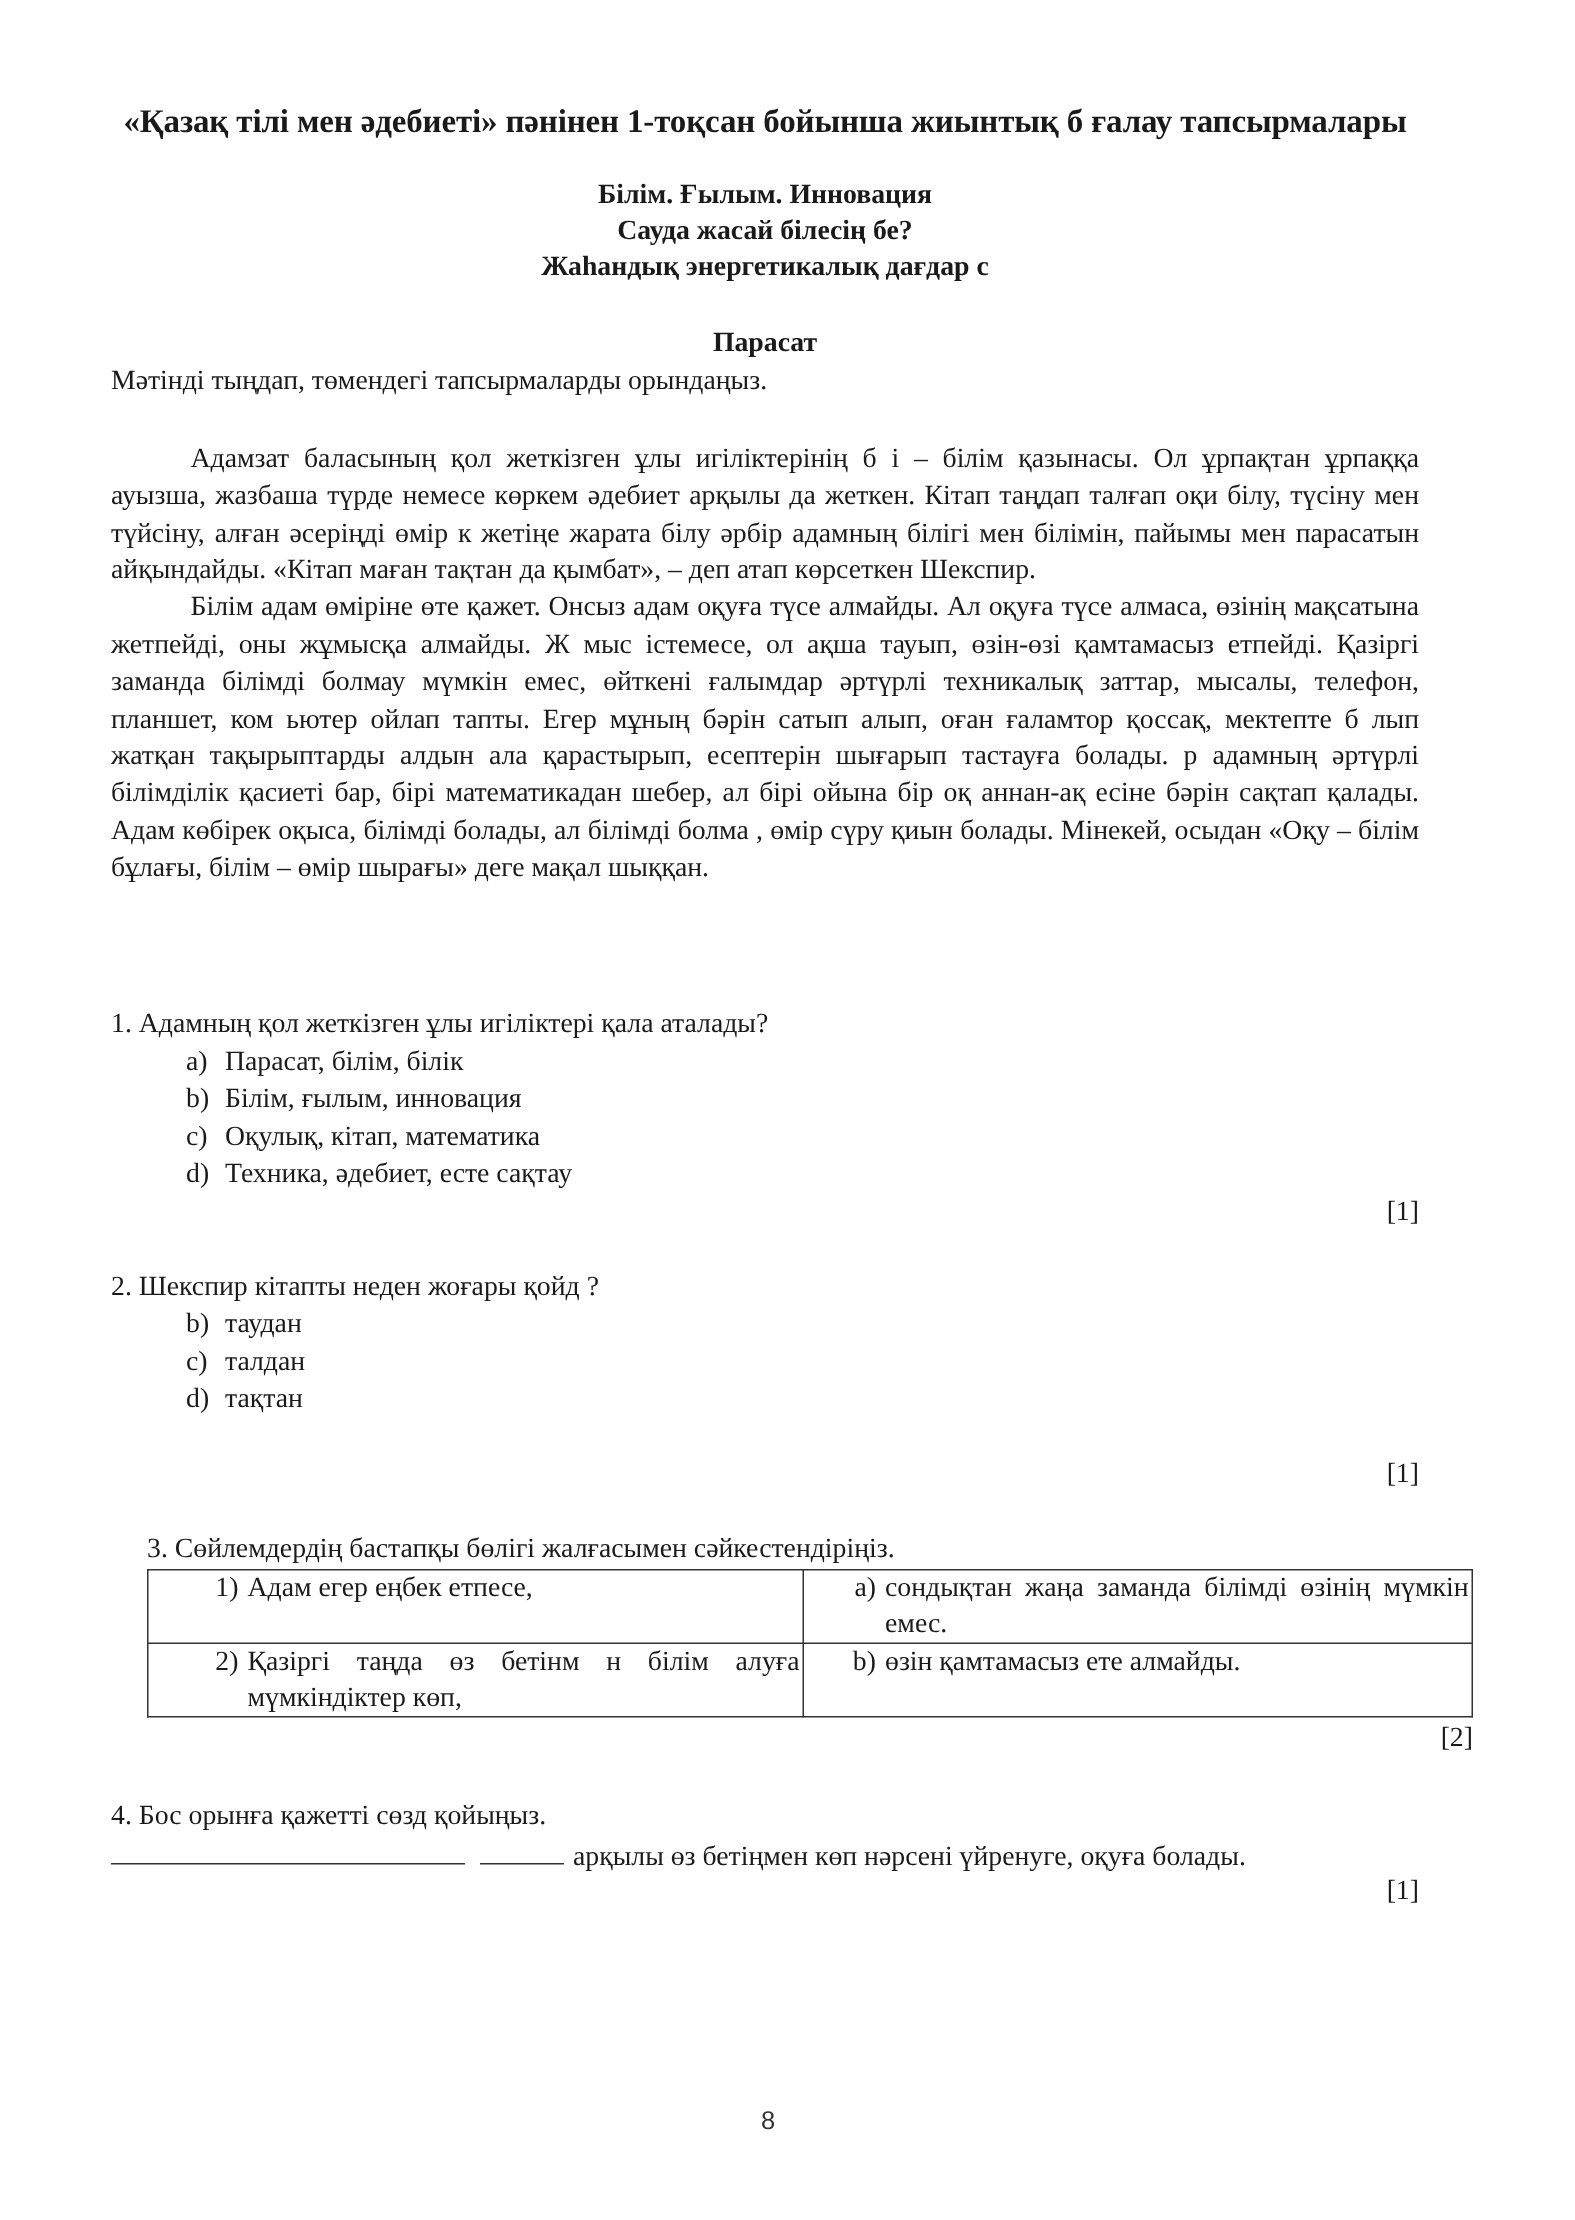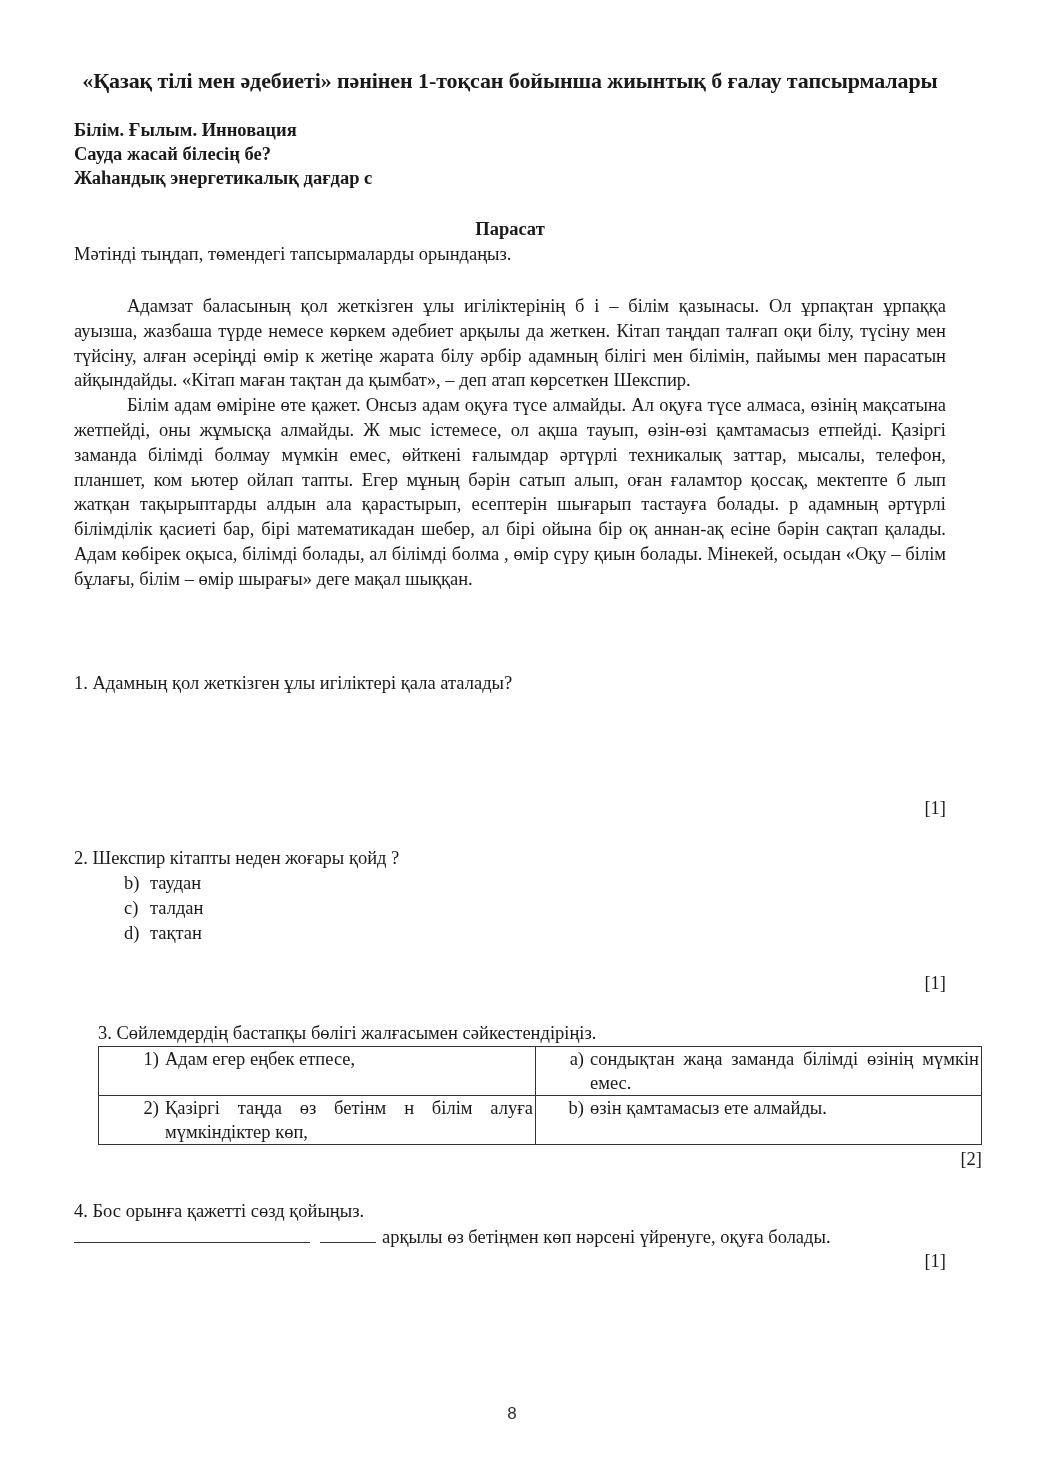--- a/index.html
+++ b/index.html
@@ -24,21 +24,21 @@
       width: 872px;
       font-weight: bold;
       font-size: 22px;
       text-align: center;
       letter-spacing: -0.1px;
     }
     .topics {
       position: absolute;
       left: 0; top: 118px;
       width: 872px;
-      text-align: left;
+      text-align: center;
       font-weight: bold;
       line-height: 24px;
     }
     .section-title {
       position: absolute;
       left: 0; top: 219px;
       width: 872px;
       text-align: center;
       font-weight: bold;
     }
@@ -129,20 +129,26 @@
   <div class="section-title">Парасат</div>
   <div class="instruction">Мәтінді тыңдап, төмендегі тапсырмаларды орындаңыз.</div>
 
   <div class="passage">
     <p>Адамзат баласының қол жеткізген ұлы игіліктерінің б  і – білім қазынасы. Ол ұрпақтан ұрпаққа ауызша, жазбаша түрде немесе көркем әдебиет  арқылы да жеткен. Кітап таңдап талғап оқи білу, түсіну мен түйсіну, алған әсеріңді өмір к  жетіңе жарата білу әрбір адамның білігі мен білімін, пайымы мен парасатын айқындайды. «Кітап маған тақтан да қымбат», – деп атап көрсеткен Шекспир.</p>
     <p>Білім адам өміріне өте қажет. Онсыз адам оқуға  түсе алмайды. Ал оқуға түсе алмаса, өзінің мақсатына жетпейді, оны жұмысқа алмайды. Ж  мыс істемесе, ол ақша тауып, өзін-өзі қамтамасыз етпейді. Қазіргі заманда білімді болмау  мүмкін емес, өйткені ғалымдар әртүрлі техникалық заттар, мысалы, телефон, планшет, ком  ьютер ойлап тапты. Егер мұның бәрін сатып алып, оған ғаламтор қоссақ, мектепте б  лып жатқан тақырыптарды алдын ала қарастырып, есептерін шығарып тастауға болады.  р адамның әртүрлі білімділік қасиеті бар, бірі математикадан шебер, ал бірі ойына бір оқ  аннан-ақ есіне бәрін сақтап қалады. Адам көбірек оқыса, білімді болады, ал білімді болма  , өмір сүру қиын болады. Мінекей, осыдан «Оқу – білім бұлағы, білім – өмір шырағы» деге  мақал шыққан.</p>
   </div>
 
   <div class="question" id="q1">
     <span class="q-text">1. Адамның қол жеткізген ұлы игіліктері қала  аталады?</span>
+    <ul class="options">
+      <li><span class="opt-letter">a)</span><span>Парасат, білім, білік</span></li>
+      <li><span class="opt-letter">b)</span><span>Білім, ғылым, инновация</span></li>
+      <li><span class="opt-letter">c)</span><span>Оқулық, кітап, математика</span></li>
+      <li><span class="opt-letter">d)</span><span>Техника, әдебиет, есте сақтау</span></li>
+    </ul>
     <span class="score">[1]</span>
   </div>
 
   <div class="question" id="q2">
     <span class="q-text">2. Шекспир кітапты неден жоғары қойд  ?</span>
     <ul class="options">
       <li><span class="opt-letter">b)</span><span>таудан</span></li>
       <li><span class="opt-letter">c)</span><span>талдан</span></li>
       <li><span class="opt-letter">d)</span><span>тақтан</span></li>
     </ul>

